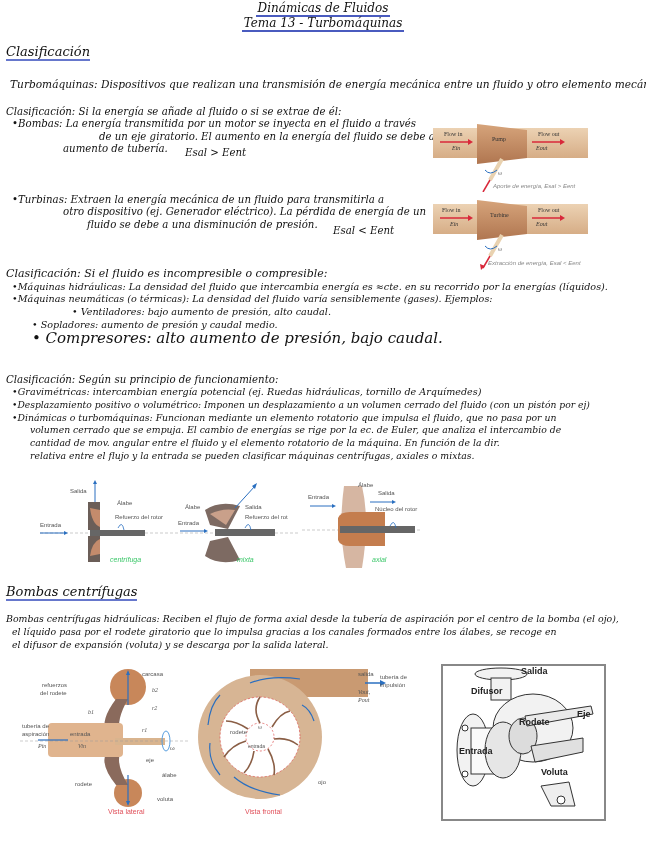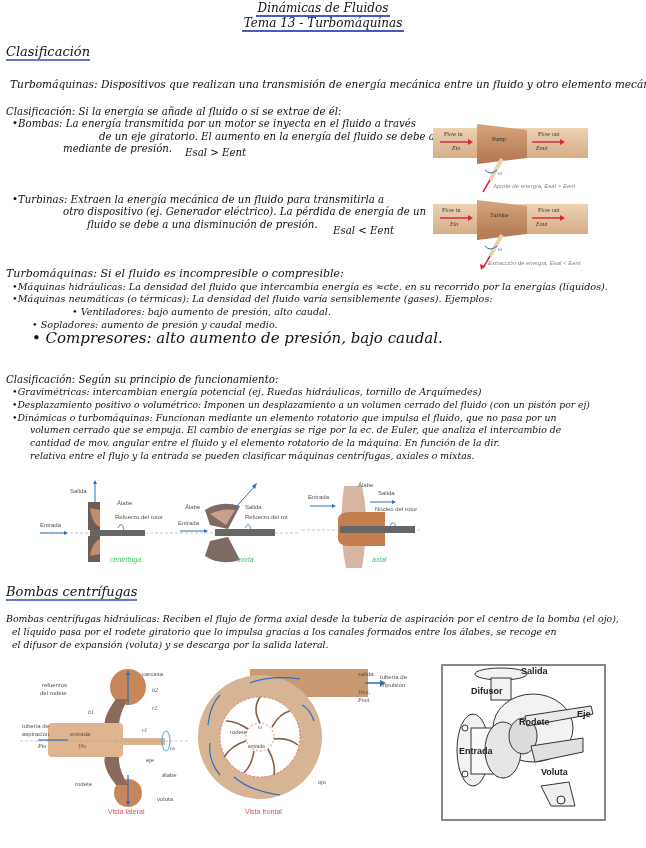--- a/index.html
+++ b/index.html
@@ -23,21 +23,21 @@
 <div class="abs title" style="top:2px;"><span>Dinámicas de Fluidos</span></div>
 <div class="abs title" style="top:17px;"><span>Tema 13 - Turbomáquinas</span></div>
 
 <div class="abs h" style="left:6px;top:44px;"><span>Clasificación</span></div>
 
 <div class="abs t" style="left:10px;top:78px;font-size:10.6px;">Turbomáquinas: Dispositivos que realizan una transmisión de energía mecánica entre un fluido y otro elemento mecánico.</div>
 
 <div class="abs t" style="left:6px;top:106px;">Clasificación: Si la energía se añade al fluido o si se extrae de él:</div>
 <div class="abs t" style="left:12px;top:118px;">•Bombas: La energía transmitida por un motor se inyecta en el fluido a través</div>
 <div class="abs t" style="left:63px;top:131px;padding-left:36px;">de un eje giratorio. El aumento en la energía del fluido se debe a un</div>
-<div class="abs t" style="left:63px;top:143px;">mediante de presión.</div>
+<div class="abs t" style="left:63px;top:143px;">aumento de tubería.</div>
 <div class="abs t" style="left:185px;top:147px;">Esal &gt; Eent</div>
 
 <div class="abs t" style="left:12px;top:194px;">•Turbinas: Extraen la energía mecánica de un fluido para transmitirla a</div>
 <div class="abs t" style="left:63px;top:206px;">otro dispositivo (ej. Generador eléctrico). La pérdida de energía de un</div>
 <div class="abs t" style="left:63px;top:219px;margin-left:24px;">fluido se debe a una disminución de presión.</div>
 <div class="abs t" style="left:333px;top:225px;">Esal &lt; Eent</div>
 
 <div class="abs" style="left:430px;top:122px;width:170px;height:70px;">
   <svg width="170" height="70" viewBox="0 0 170 70">
     <defs>
@@ -84,21 +84,21 @@
   </svg>
   <div class="abs lbl" style="left:12px;top:9px;color:#333;font-family:'Liberation Serif',serif;">Flow in</div>
   <div class="abs lbl" style="left:20px;top:23px;color:#333;font-family:'Liberation Serif',serif;font-style:italic;">Ein</div>
   <div class="abs lbl" style="left:60px;top:14px;color:#333;font-family:'Liberation Serif',serif;">Turbine</div>
   <div class="abs lbl" style="left:108px;top:9px;color:#333;font-family:'Liberation Serif',serif;">Flow out</div>
   <div class="abs lbl" style="left:106px;top:23px;color:#333;font-family:'Liberation Serif',serif;font-style:italic;">Eout</div>
   <div class="abs lbl" style="left:68px;top:48px;font-size:5px;">ω</div>
   <div class="abs cap" style="left:58px;top:62px;">Extracción de energía, Esal &lt; Eent</div>
 </div>
 
-<div class="abs t" style="left:6px;top:268px;font-size:11px;">Turbomáquinas: Si el fluido es incompresible o compresible:</div>
+<div class="abs t" style="left:6px;top:268px;font-size:11px;">Clasificación: Si el fluido es incompresible o compresible:</div>
 <div class="abs t" style="left:12px;top:281px;font-size:9.6px;">•Máquinas hidráulicas: La densidad del fluido que intercambia energía es ≈cte. en su recorrido por la energías (líquidos).</div>
 <div class="abs t" style="left:12px;top:293px;font-size:9.6px;">•Máquinas neumáticas (o térmicas): La densidad del fluido varía sensiblemente (gases). Ejemplos:</div>
 <div class="abs t" style="left:32px;top:306px;font-size:9.6px;margin-left:40px;">• Ventiladores: bajo aumento de presión, alto caudal.</div>
 <div class="abs t" style="left:32px;top:319px;font-size:9.6px;">• Sopladores: aumento de presión y caudal medio.</div>
 <div class="abs t" style="left:32px;top:332px;font-size:15px;">• Compresores: alto aumento de presión, bajo caudal.</div>
 
 <div class="abs t" style="left:6px;top:374px;">Clasificación: Según su principio de funcionamiento:</div>
 <div class="abs t" style="left:12px;top:386px;font-size:9.6px;">•Gravimétricas: intercambian energía potencial (ej. Ruedas hidráulicas, tornillo de Arquímedes)</div>
 <div class="abs t" style="left:12px;top:399px;font-size:9.2px;">•Desplazamiento positivo o volumétrico: Imponen un desplazamiento a un volumen cerrado del fluido (con un pistón por ej)</div>
 <div class="abs t" style="left:12px;top:412px;font-size:9.3px;">•Dinámicas o turbomáquinas: Funcionan mediante un elemento rotatorio que impulsa el fluido, que no pasa por un</div>

